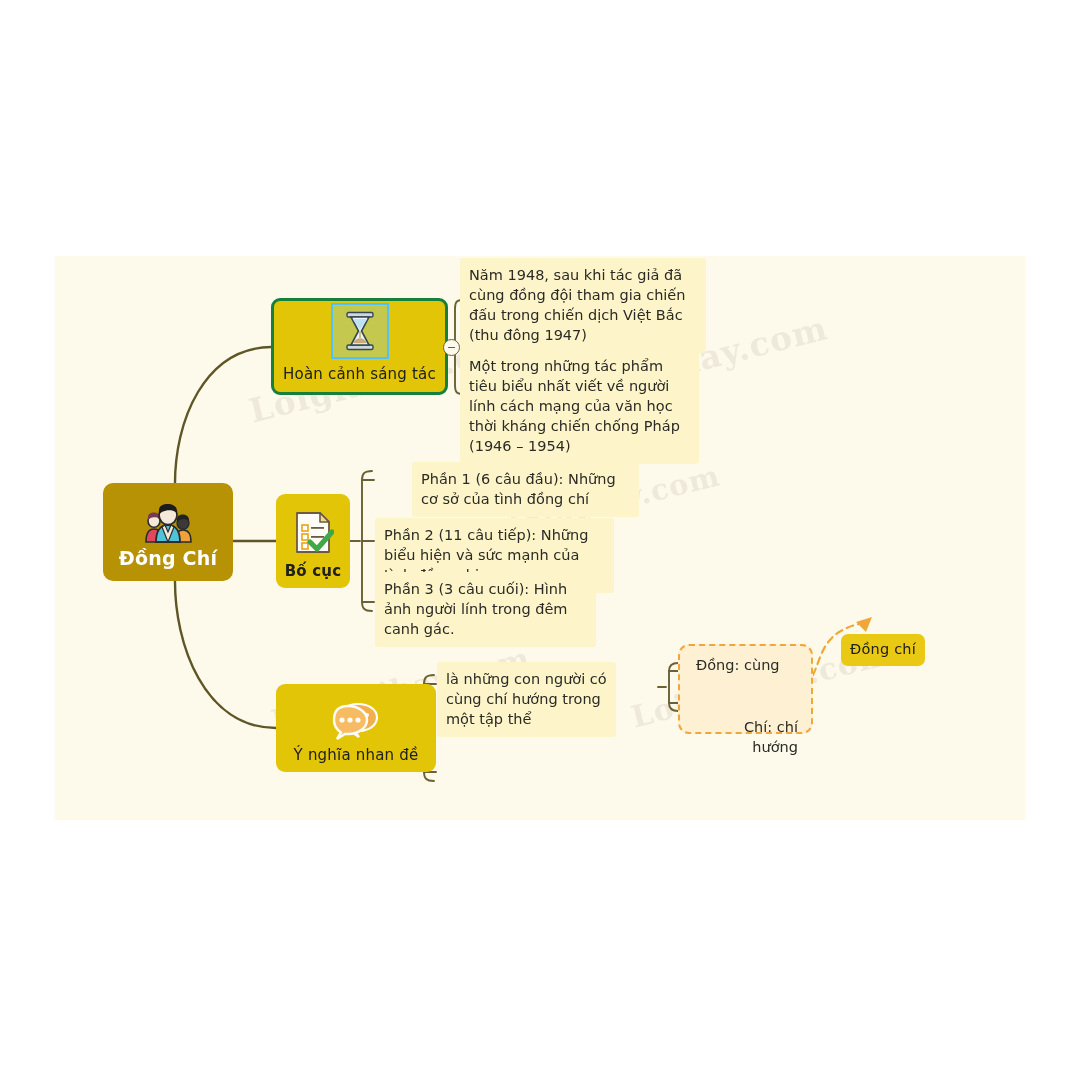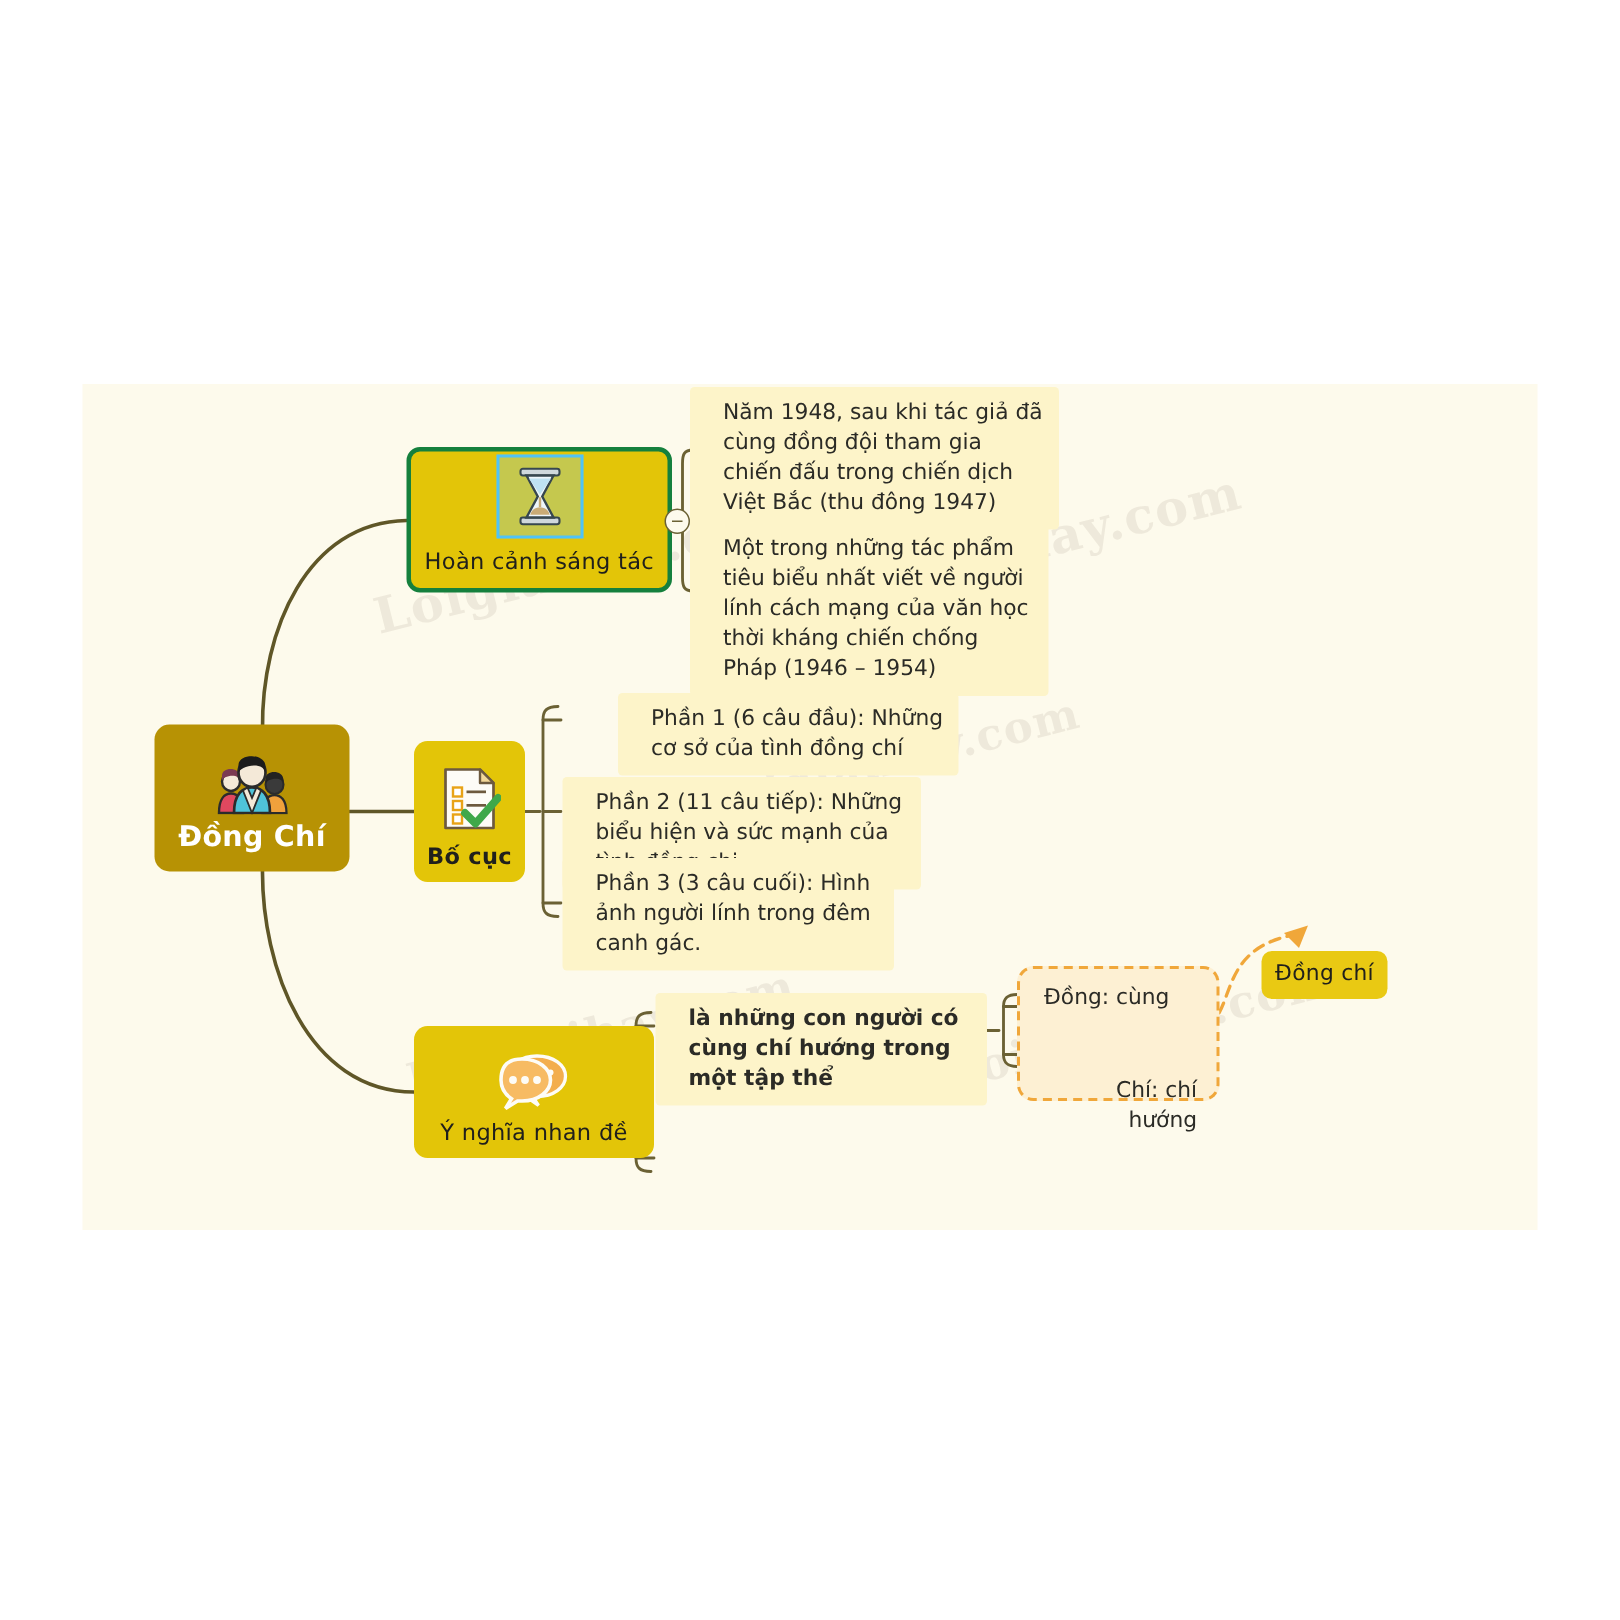--- a/index.html
+++ b/index.html
@@ -37,29 +37,29 @@
   #n-bocuc{left:276px;top:494px;width:74px;height:94px;background:#e3c508;padding-bottom:8px;font-weight:bold;}
   #n-ynghia{left:276px;top:684px;width:160px;height:88px;background:#e3c508;padding-bottom:8px;}
   #n-dongchi{left:841px;top:634px;width:84px;height:32px;background:#e9c913;border-radius:7px;
              justify-content:center;}
   #n-dongchi .node-label{font-size:14.5px;}
 
   .icon-wrap{display:flex;align-items:center;justify-content:center;}
 
   
   .leaf{position:absolute;box-sizing:border-box;background:#fdf4c9;border-radius:3px;
-        padding:7px 9px 8px 22px;font-size:14.5px;line-height:1.38;color:#2b2b26;}
+        padding:7px 9px 8px 9px;font-size:14.5px;line-height:1.38;color:#2b2b26;}
   .leaf.plain{background:#fdf0d3;border-radius:4px;padding:5px 8px;}
 
   #l-hc1{left:460px;top:258px;width:246px;}
   #l-hc2{left:460px;top:349px;width:239px;}
   #l-bc1{left:375px;top:462px;width:227px;margin-left:37px;}
   #l-bc2{left:375px;top:518px;width:239px;}
   #l-bc3{left:375px;top:572px;width:221px;}
-  #l-yn1{left:437px;top:662px;width:221px;font-weight:bold;}
+  #l-yn1{left:437px;top:662px;width:179px;}
   #l-yn2{left:437px;top:727px;width:233px;}
 
   
   #grp{position:absolute;left:678px;top:644px;width:131px;height:86px;
        border:2px dashed #f0a73a;border-radius:11px;background:#fdf0d3;}
   #l-dg1{left:692px;top:652px;width:96px;background:transparent;padding:3px 4px;}
   #l-dg2{left:692px;top:714px;width:110px;background:transparent;padding:3px 4px;text-align:right;}
 
   
   .toggle{position:absolute;width:15px;height:15px;border-radius:50%;background:#fdfaec;

